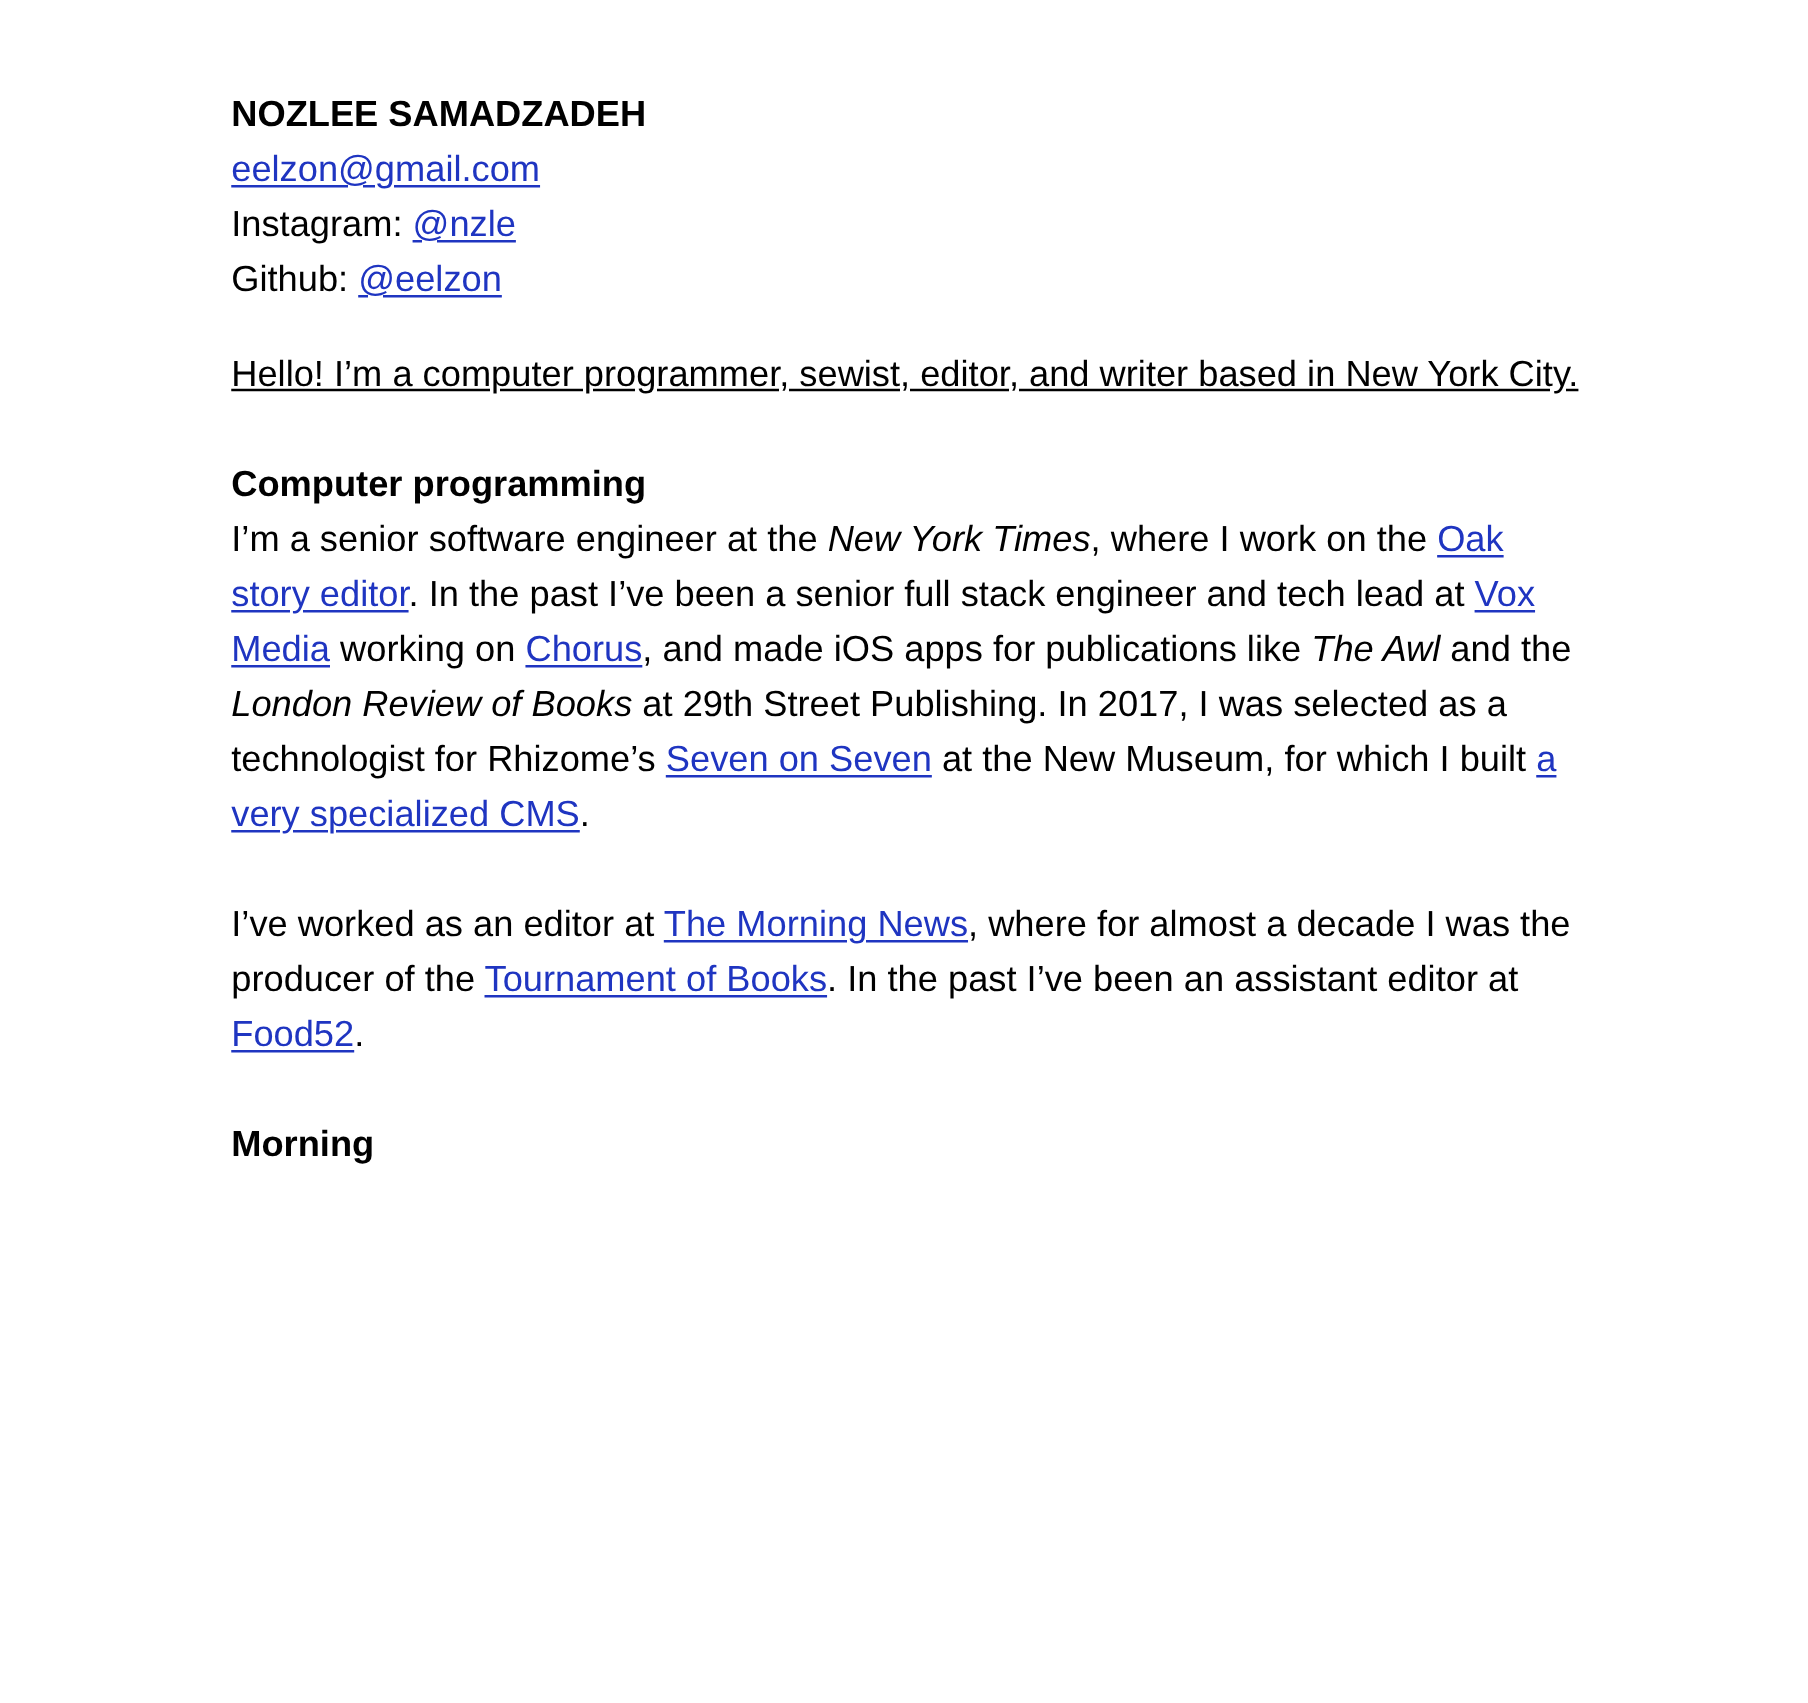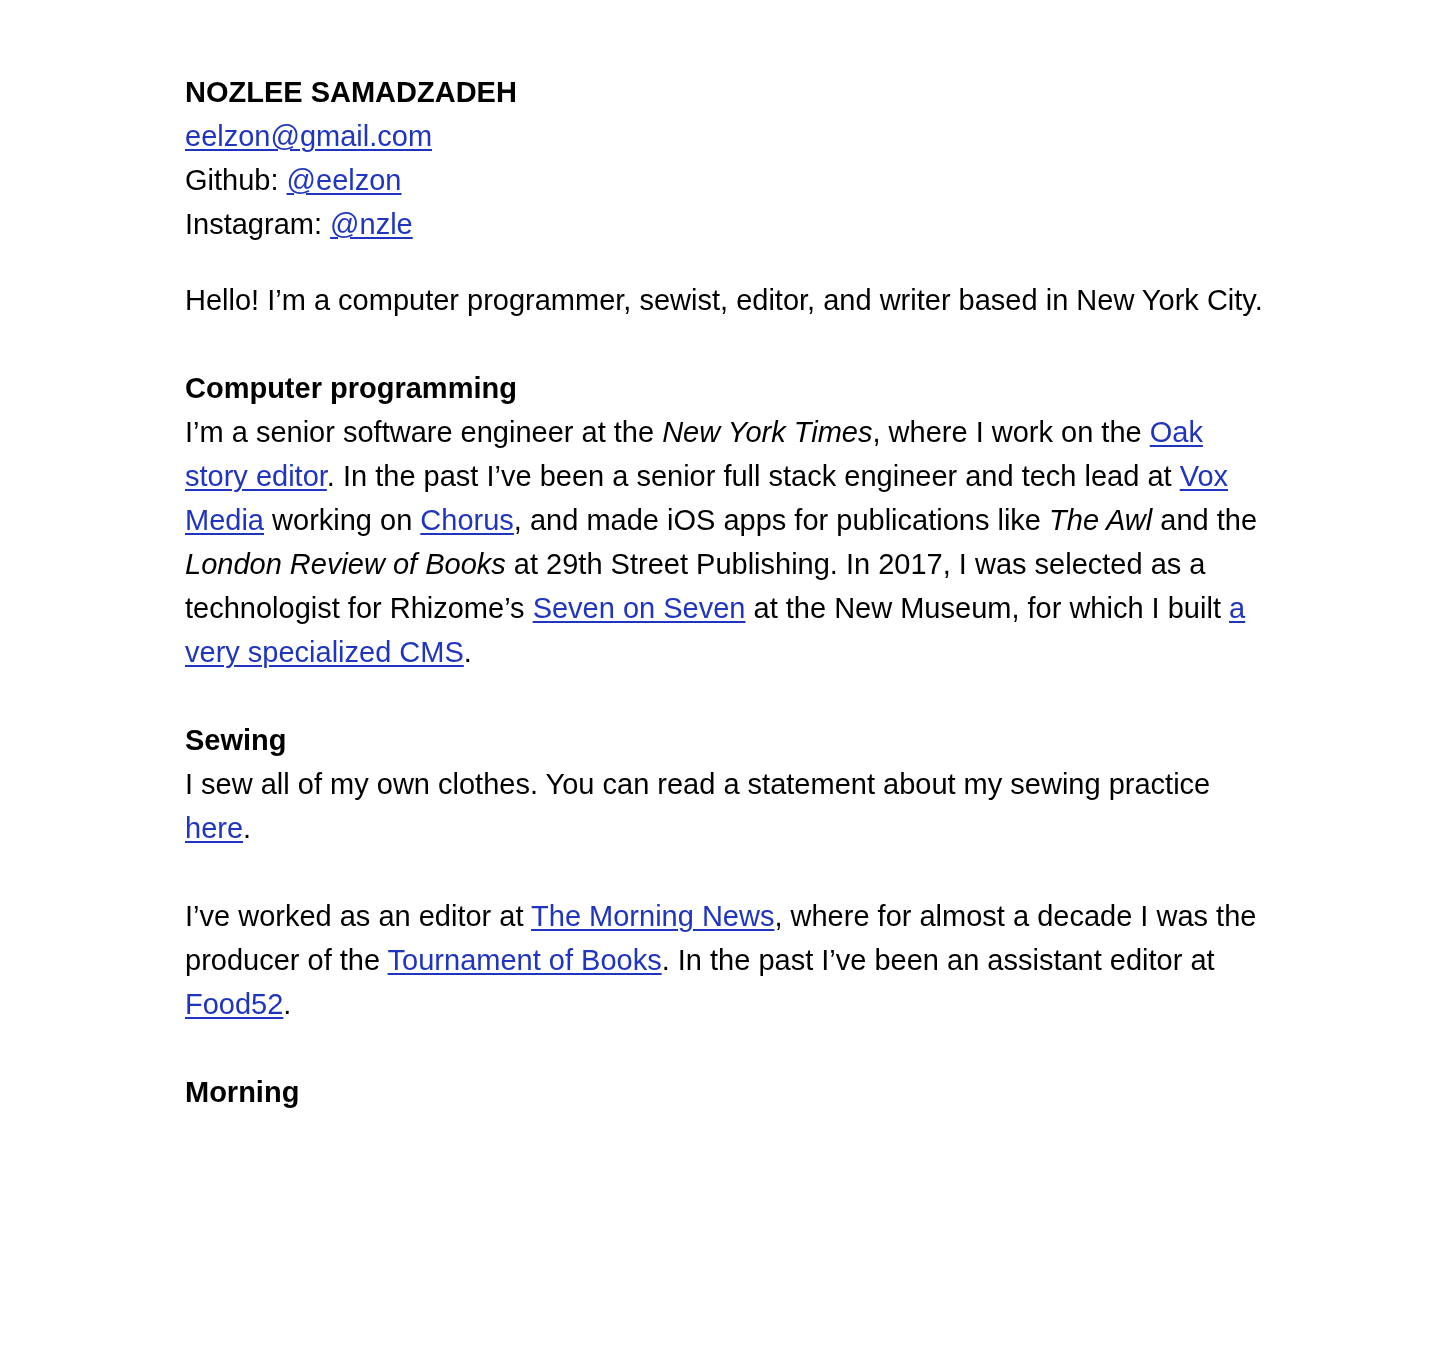--- a/index.html
+++ b/index.html
@@ -21,21 +21,21 @@
       left: 185px;
       top: 70px;
       width: 1085px;
     }
     .name {
       font-weight: bold;
       margin: 0;
     }
     .contact-line { margin: 0; }
     p { margin: 0; }
-    .intro { margin-top: 32px; }
+    .intro { margin-top: 32px; text-decoration: underline; }
     .section { margin-top: 44px; }
     .section-title {
       font-weight: bold;
       margin: 0;
     }
     a {
       color: #1f35c1;
       text-decoration-thickness: 2px;
       text-underline-offset: 3px;
     }
@@ -44,35 +44,31 @@
 </head>
 <body>
 
 <div class="page">
 
   <div class="contact">
     <p class="name">NOZLEE SAMADZADEH</p>
     <p class="contact-line">
       <a href="#">eelzon@gmail.com</a>
     </p>
+    <p class="contact-line"><span>Instagram: </span><a href="#">@nzle</a></p>
     <p class="contact-line"><span>Github: </span><a href="#">@eelzon</a></p>
-    <p class="contact-line"><span>Instagram: </span><a href="#">@nzle</a></p>
   </div>
 
   <p class="intro">Hello! I’m a computer programmer, sewist, editor, and writer based in New York City.</p>
 
   <div class="section">
     <p class="section-title">Computer programming</p>
     <p><span>I’m a senior software engineer at the </span><em>New York Times</em><span>, where I work on the </span><a href="#">Oak story editor</a><span>. In the past I’ve been a senior full stack engineer and tech lead at </span><a href="#">Vox Media</a><span> working on </span><a href="#">Chorus</a><span>, and made iOS apps for publications like </span><em>The Awl</em><span> and the </span><em>London Review of Books</em><span> at 29th Street Publishing. In 2017, I was selected as a technologist for Rhizome’s </span><a href="#">Seven on Seven</a><span> at the New Museum, for which I built </span><a href="#">a very specialized CMS</a><span>.</span></p>
   </div>
 
-  <div class="section">
-    <p class="section-title">Sewing</p>
-    <p><span>I sew all of my own clothes. You can read a statement about my sewing practice </span><a href="#">here</a><span>.</span></p>
-  </div>
 
   <div class="section">
     <p><span>I’ve worked as an editor at </span><a href="#">The Morning News</a><span>, where for almost a decade I was the producer of the </span><a href="#">Tournament of Books</a><span>. In the past I’ve been an assistant editor at </span><a href="#">Food52</a><span>.</span></p>
   </div>
 
   <div class="section">
     <p class="section-title">Morning</p>
   </div>
 
 </div>

